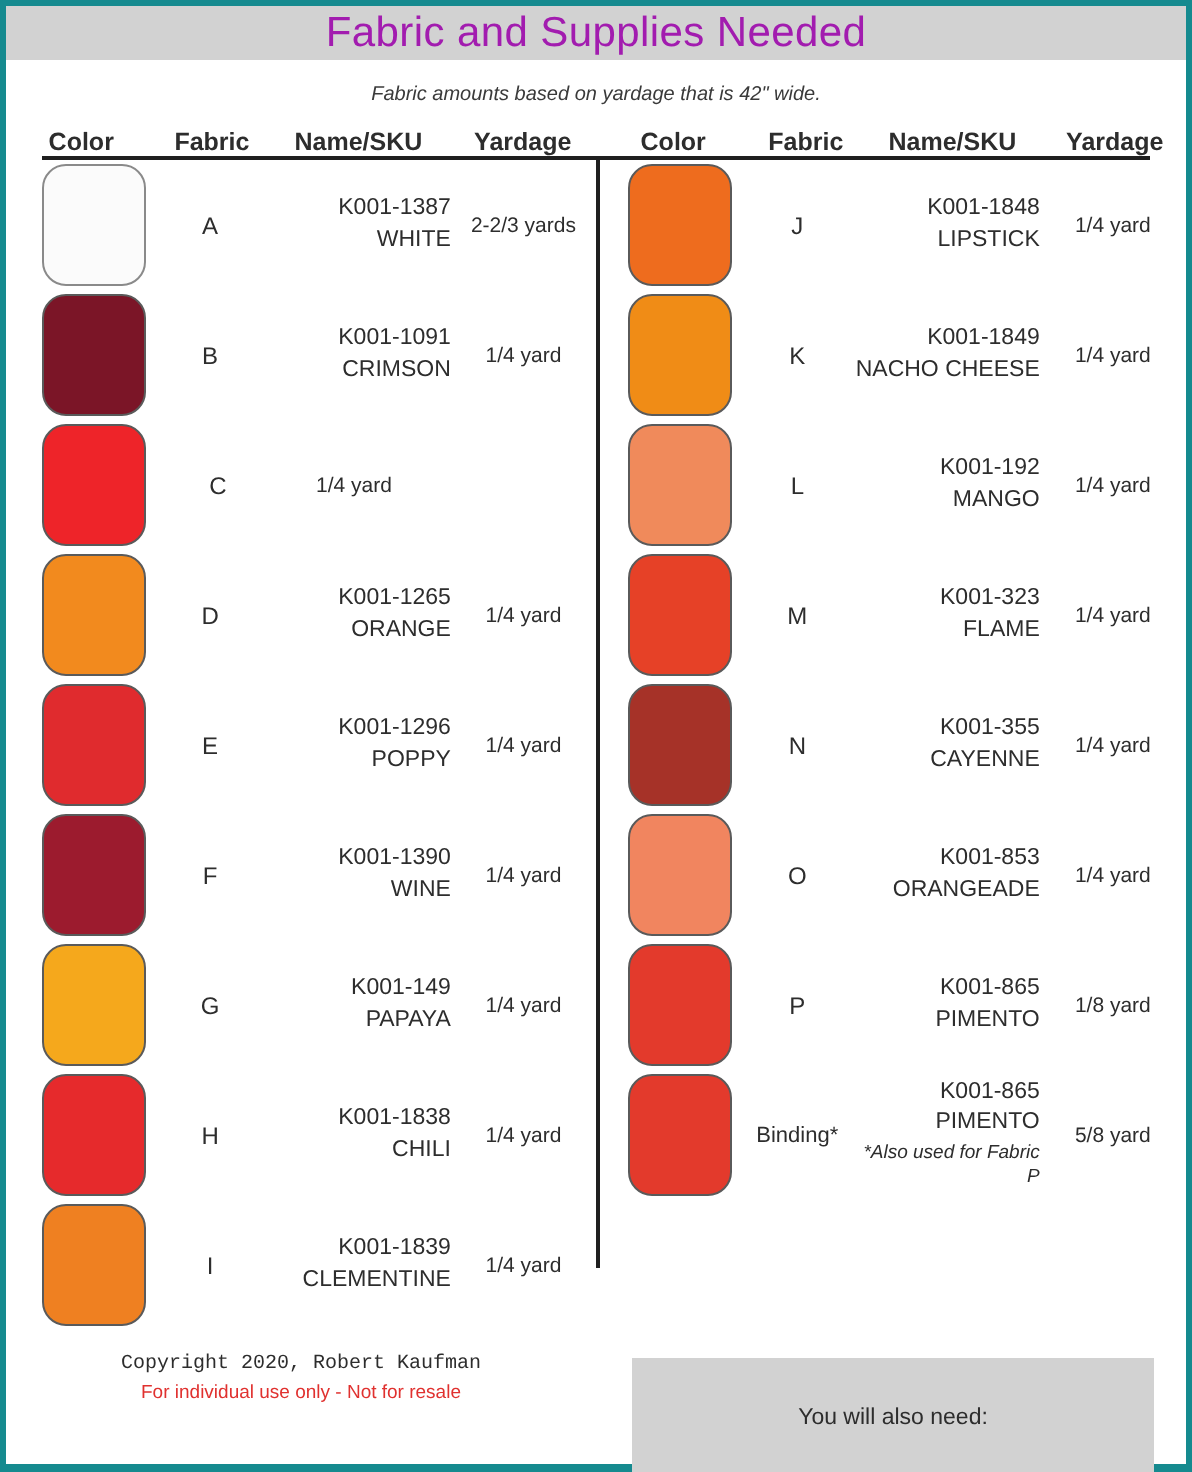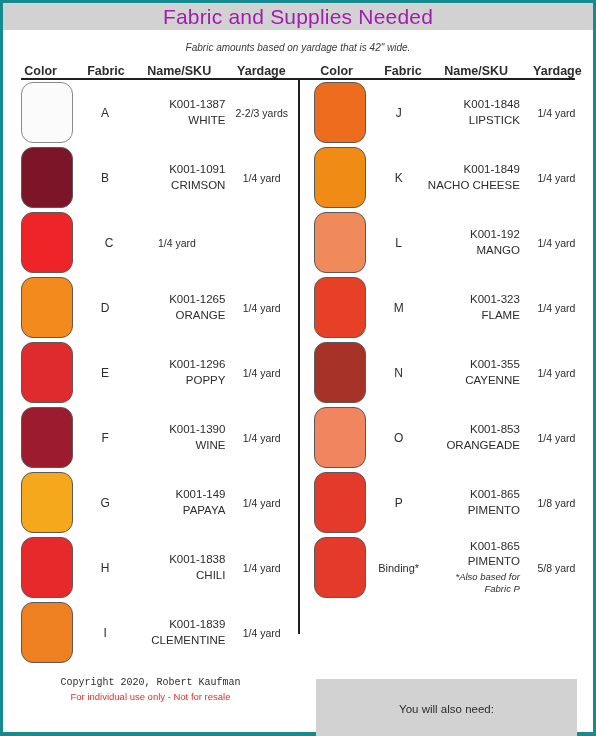--- a/index.html
+++ b/index.html
@@ -384,21 +384,21 @@
           <div class="yard-cell">1/8 yard</div>
         </div>
         <div class="row">
           <div class="swatch-cell">
             <div class="swatch" style="background: rgb(227, 58, 44);"></div>
           </div>
           <div class="fabric-cell binding">Binding*</div>
           <div class="name-cell">
             <span class="sku">K001-865</span>
             <span class="nm">PIMENTO</span>
-            <span class="note">*Also based for Fabric P</span>
+            <span class="note">*Also used for Fabric P</span>
           </div>
           <div class="yard-cell">5/8 yard</div>
         </div>
       </div>
   </div>
 
   <div class="body-area">
     <div class="column left">
       <div class="copyright">
         <span class="line1">Copyright 2020, Robert Kaufman</span>

